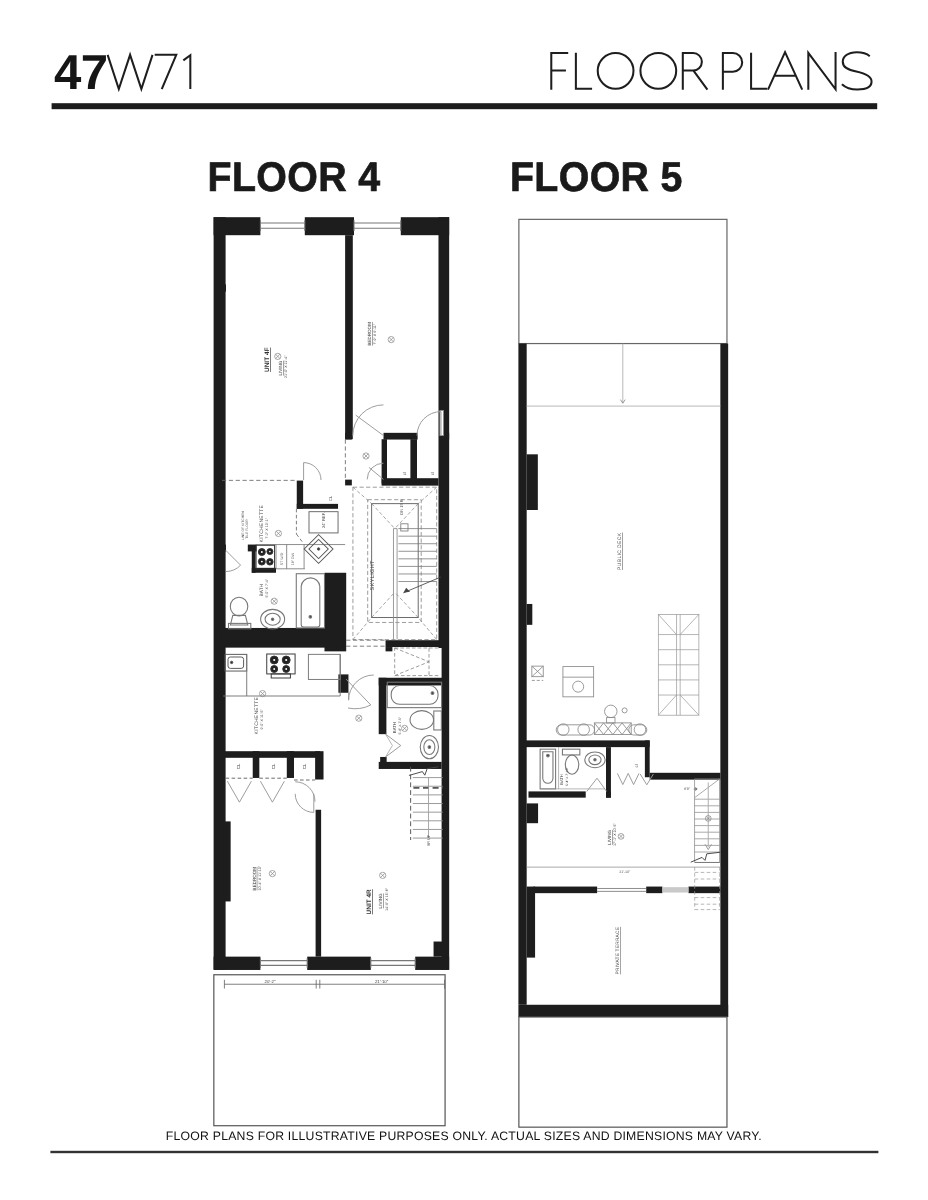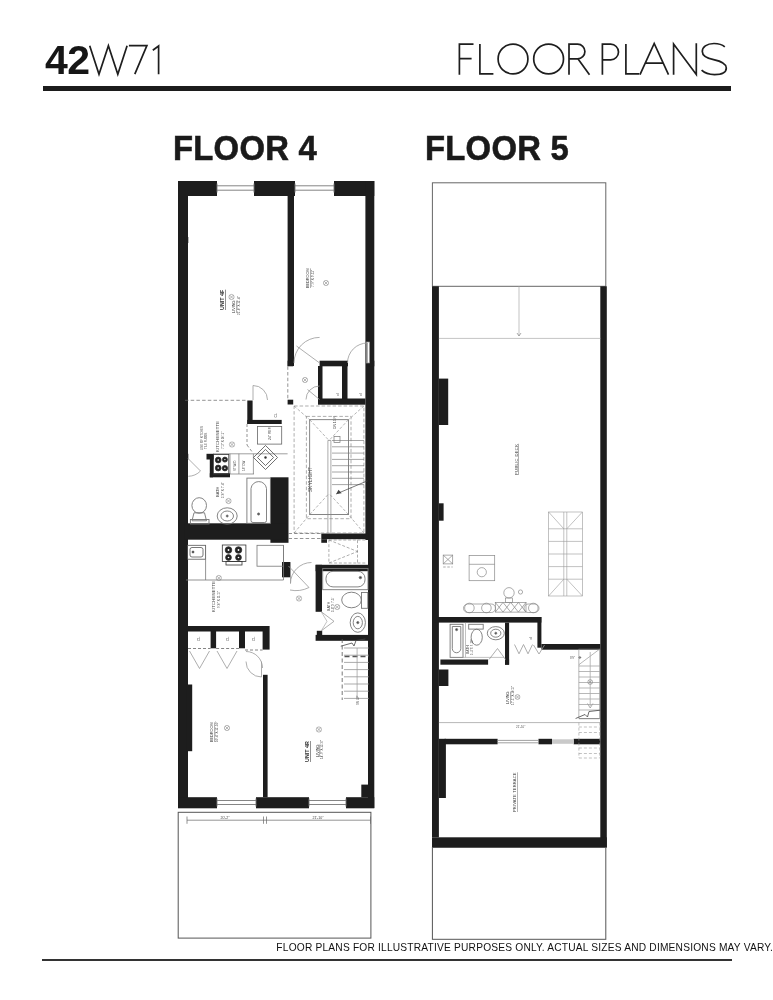--- a/index.html
+++ b/index.html
@@ -2,21 +2,21 @@
 <html><head>
 <meta charset="utf-8">
 <style>
   html,body{margin:0;padding:0;background:#fff;}
   body{width:773px;height:1000px;position:relative;font-family:"Liberation Sans",sans-serif;overflow:hidden;}
   .abs{position:absolute;}
 </style>
 </head>
 <body>
 
-<div class="abs" style="left:45px;top:39.5px;font-size:41px;line-height:1;font-weight:bold;letter-spacing:-0.5px;color:#161616;white-space:nowrap;">42</div>
+<div class="abs" style="left:45px;top:39.5px;font-size:41px;line-height:1;font-weight:bold;letter-spacing:-0.5px;color:#161616;white-space:nowrap;">47</div>
 
 <svg class="abs" style="left:0;top:0;" width="773" height="90" viewBox="0 0 773 90" fill="none">
 <g stroke="#1e1e1e" stroke-width="1.7">
 
 <g>
         <polyline points="89.7,45.7 99,74.2 108.4,45.7 117.8,74.2 127.1,45.7"></polyline>
         <path d="M128.9,45.7 h18 L134.8,74.2"></path>
         <path d="M152.8,50.3 l5.8,-4.3 v28.2"></path>
       </g>
 
@@ -43,21 +43,21 @@
   </svg>
 
 <div class="abs" style="left:43px;top:86px;width:688px;height:5px;background:#1c1c1c;"></div>
 
 <div class="abs" style="left:172.5px;top:131px;font-size:34.5px;line-height:1;font-weight:bold;letter-spacing:0.3px;color:#1a1a1a;-webkit-text-stroke:0.6px #1a1a1a;transform:scale(0.95,1);transform-origin:left top;">FLOOR 4</div>
 
 <div class="abs" style="left:424.5px;top:131px;font-size:34.5px;line-height:1;font-weight:bold;letter-spacing:0.3px;color:#1a1a1a;-webkit-text-stroke:0.6px #1a1a1a;transform:scale(0.95,1);transform-origin:left top;">FLOOR 5</div>
 
 <div class="abs" style="left:42px;top:959px;width:690px;height:2px;background:#333;"></div>
 
-<div class="abs" style="left:0;top:942px;width:773px;text-align:right;font-size:10.2px;color:#111;letter-spacing:0.2px;">FLOOR PLANS FOR ILLUSTRATIVE PURPOSES ONLY. ACTUAL SIZES AND DIMENSIONS MAY VARY.</div>
+<div class="abs" style="left:0;top:942px;width:773px;text-align:center;font-size:10.2px;color:#111;letter-spacing:0.2px;">FLOOR PLANS FOR ILLUSTRATIVE PURPOSES ONLY. ACTUAL SIZES AND DIMENSIONS MAY VARY.</div>
 <svg class="abs" style="left:0;top:0;" width="773" height="1000" viewBox="0 0 773 1000" fill="none">
 <g stroke-linecap="butt">
 
 <g fill="#1d1d1d">
         <rect x="178" y="181" width="39" height="15"></rect>
         <rect x="254" y="181" width="41" height="15"></rect>
         <rect x="334" y="181" width="40.3" height="15"></rect>
       </g>
 
 <g stroke="#777" stroke-width="0.9">

